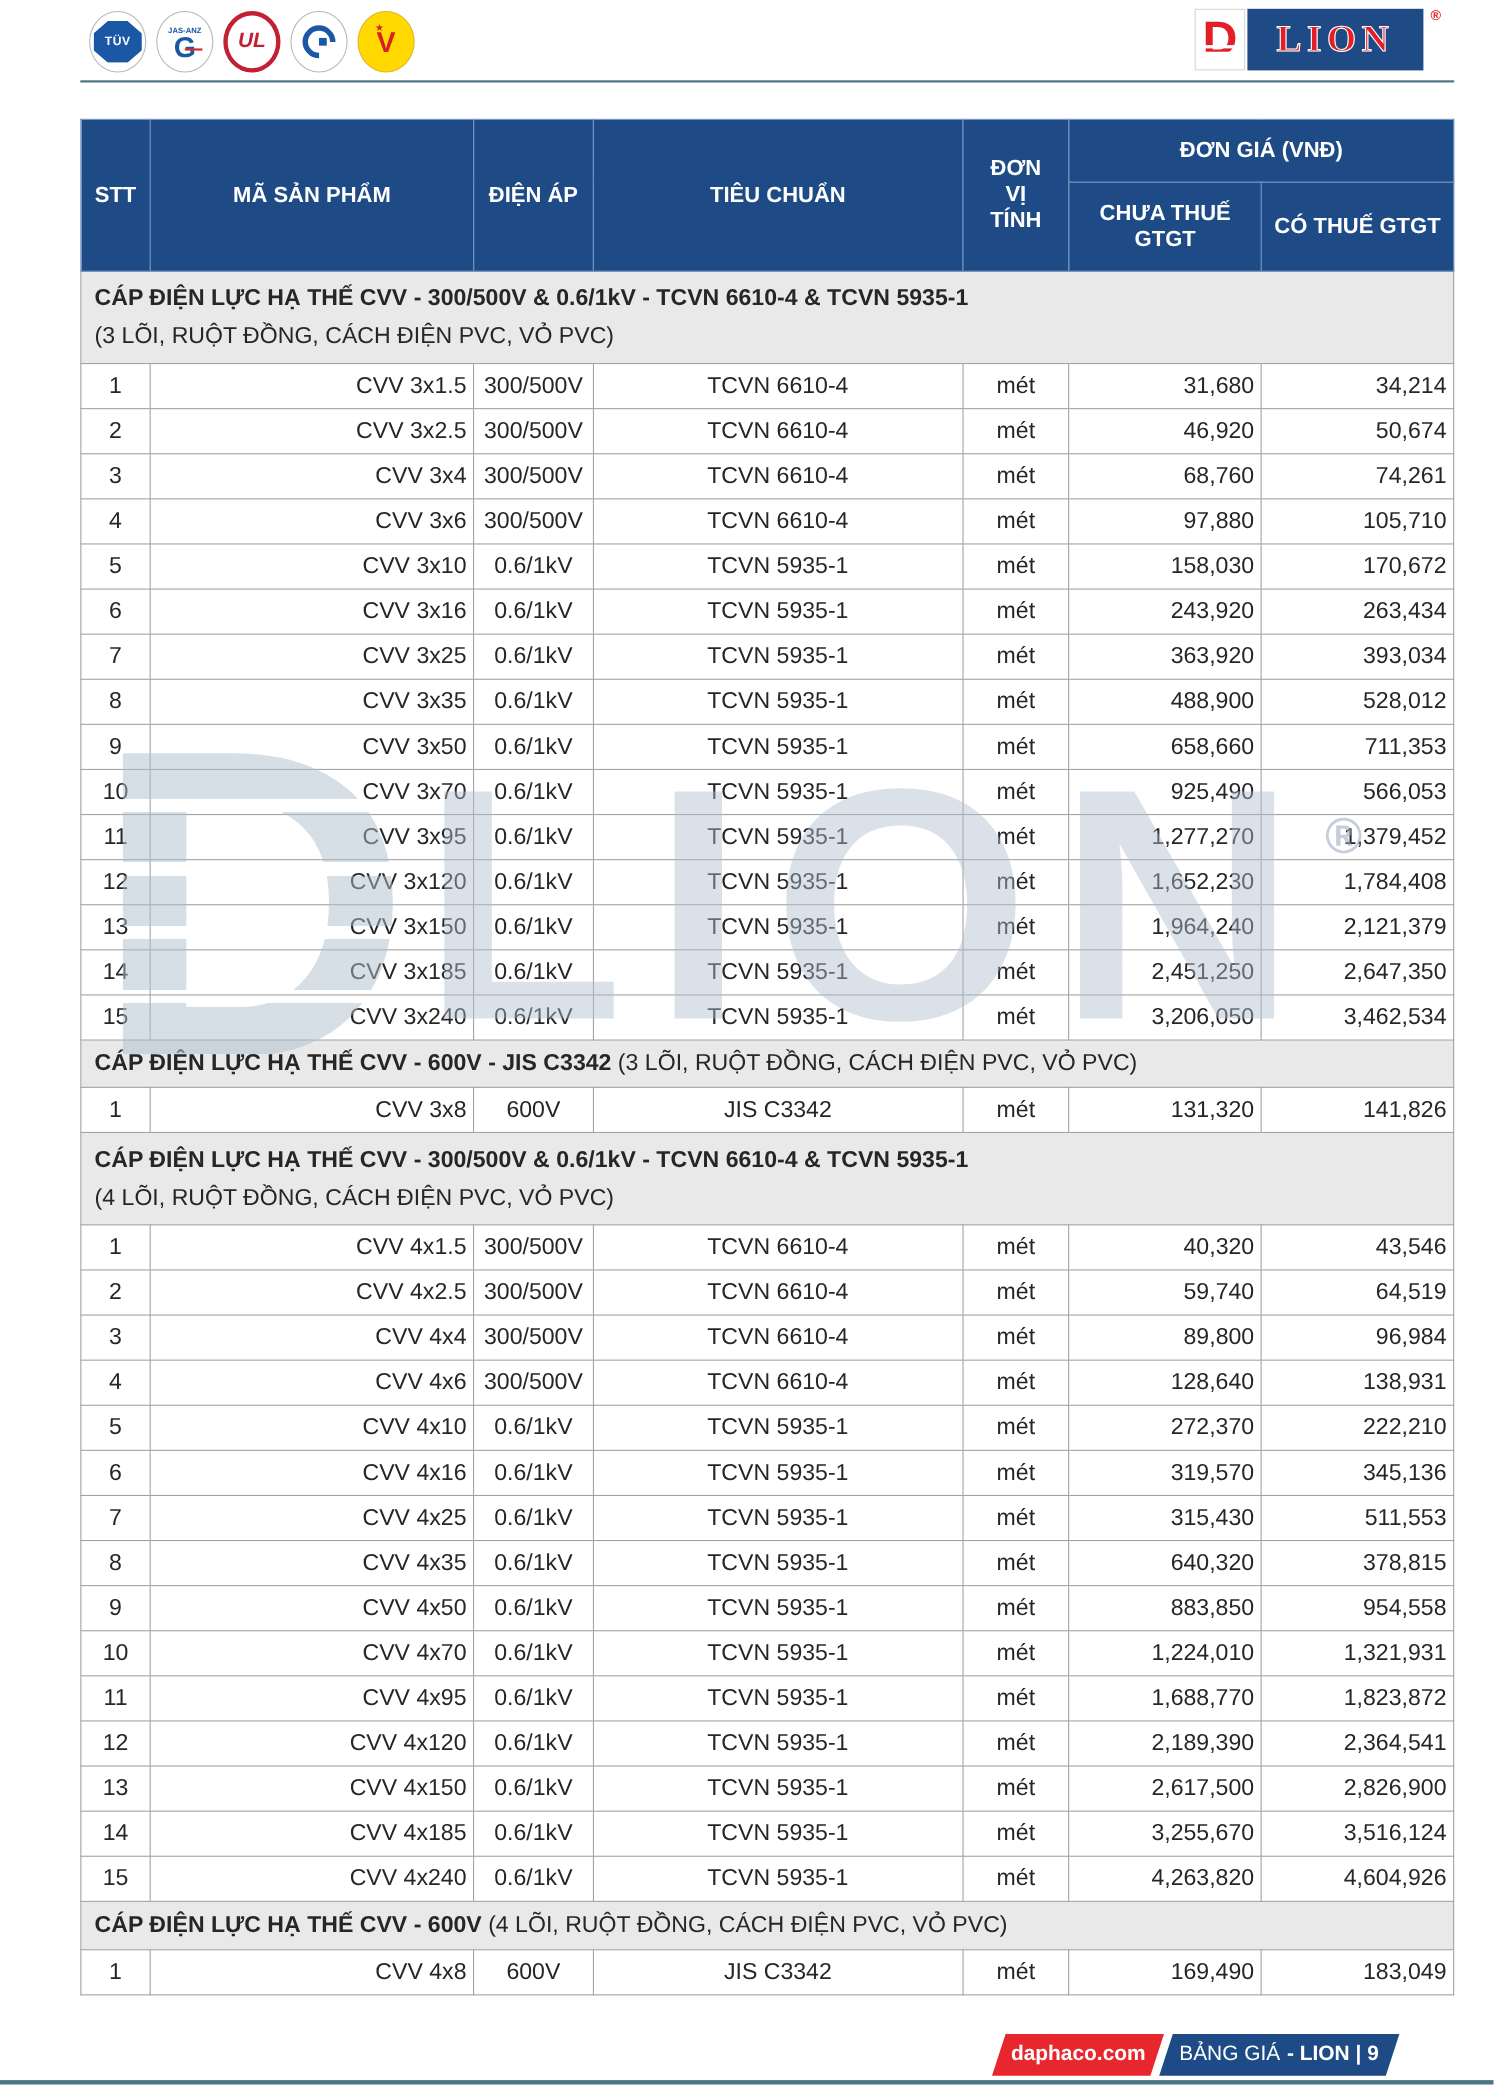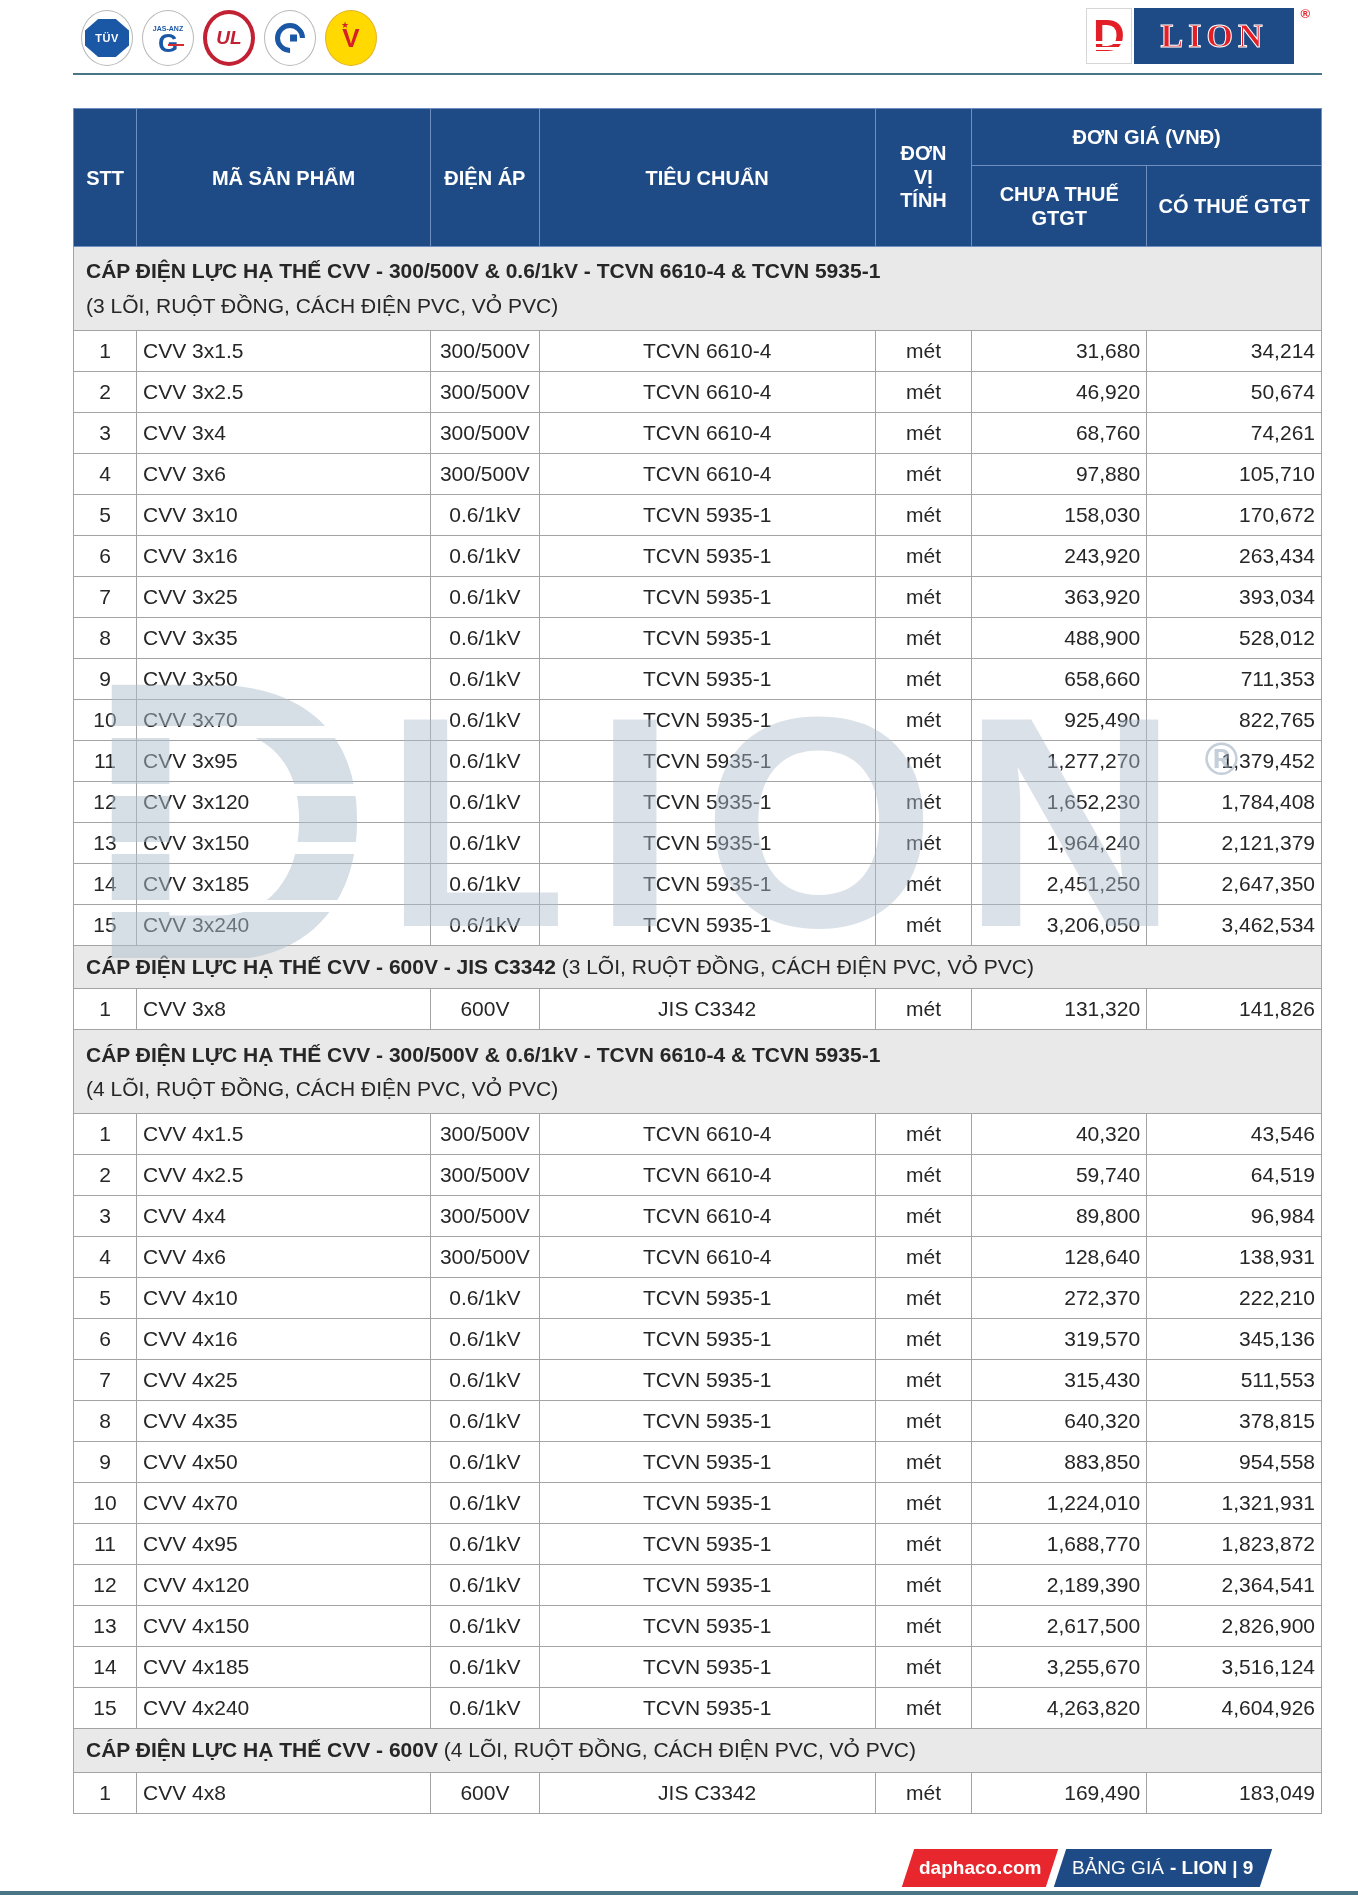--- a/index.html
+++ b/index.html
@@ -52,21 +52,21 @@
   table.t { position:absolute; left:73px; top:108px; width:1249px; border-collapse:collapse;
             table-layout:fixed; z-index:1; }
   table.t thead th { background:#1e4b86; color:#fff; font-size:20px; font-weight:bold;
                      border:1px solid #6f8fc0; padding:16px 6px; line-height:1.2; }
   table.t thead tr.h1 { height:48px; }
   table.t thead tr.h2 { height:62px; }
   .unit-line { display:block; line-height:1.18; }
   table.t td { border:1px solid #a3a3a3; font-size:21px; color:#262626; height:41px;
                padding:0 6px; background:#fff; box-sizing:border-box; }
   td.c-stt { text-align:center; }
-  td.c-code { text-align:left; padding-left:38px; }
+  td.c-code { text-align:right; padding-left:38px; }
   td.c-volt, td.c-std, td.c-unit { text-align:center; }
   td.c-price { text-align:right; padding-right:14px; }
   tr.section-row td { background:#e9e9e9; font-size:21px; padding:6px 12px; line-height:1.45; }
   tr.section-row .sec-bold { font-weight:bold;margin-top:24px; }
   tr.section-row .sec-tail { font-weight:normal; }
   tr.section-row.two-line td { height:84px; }
   tr.section-row.two-line .sec-tail { display:block; margin-top:4px; }
 
   
   .watermark { position:absolute; left:85px; top:622px; width:1180px; height:400px; z-index:2;
@@ -250,21 +250,21 @@
           <td class="c-price">658,660</td>
           <td class="c-price">711,353</td>
         </tr>
         <tr>
           <td class="c-stt">10</td>
           <td class="c-code">CVV 3x70</td>
           <td class="c-volt">0.6/1kV</td>
           <td class="c-std">TCVN 5935-1</td>
           <td class="c-unit">mét</td>
           <td class="c-price">925,490</td>
-          <td class="c-price">822,765</td>
+          <td class="c-price">566,053</td>
         </tr>
         <tr>
           <td class="c-stt">11</td>
           <td class="c-code">CVV 3x95</td>
           <td class="c-volt">0.6/1kV</td>
           <td class="c-std">TCVN 5935-1</td>
           <td class="c-unit">mét</td>
           <td class="c-price">1,277,270</td>
           <td class="c-price">1,379,452</td>
         </tr>

